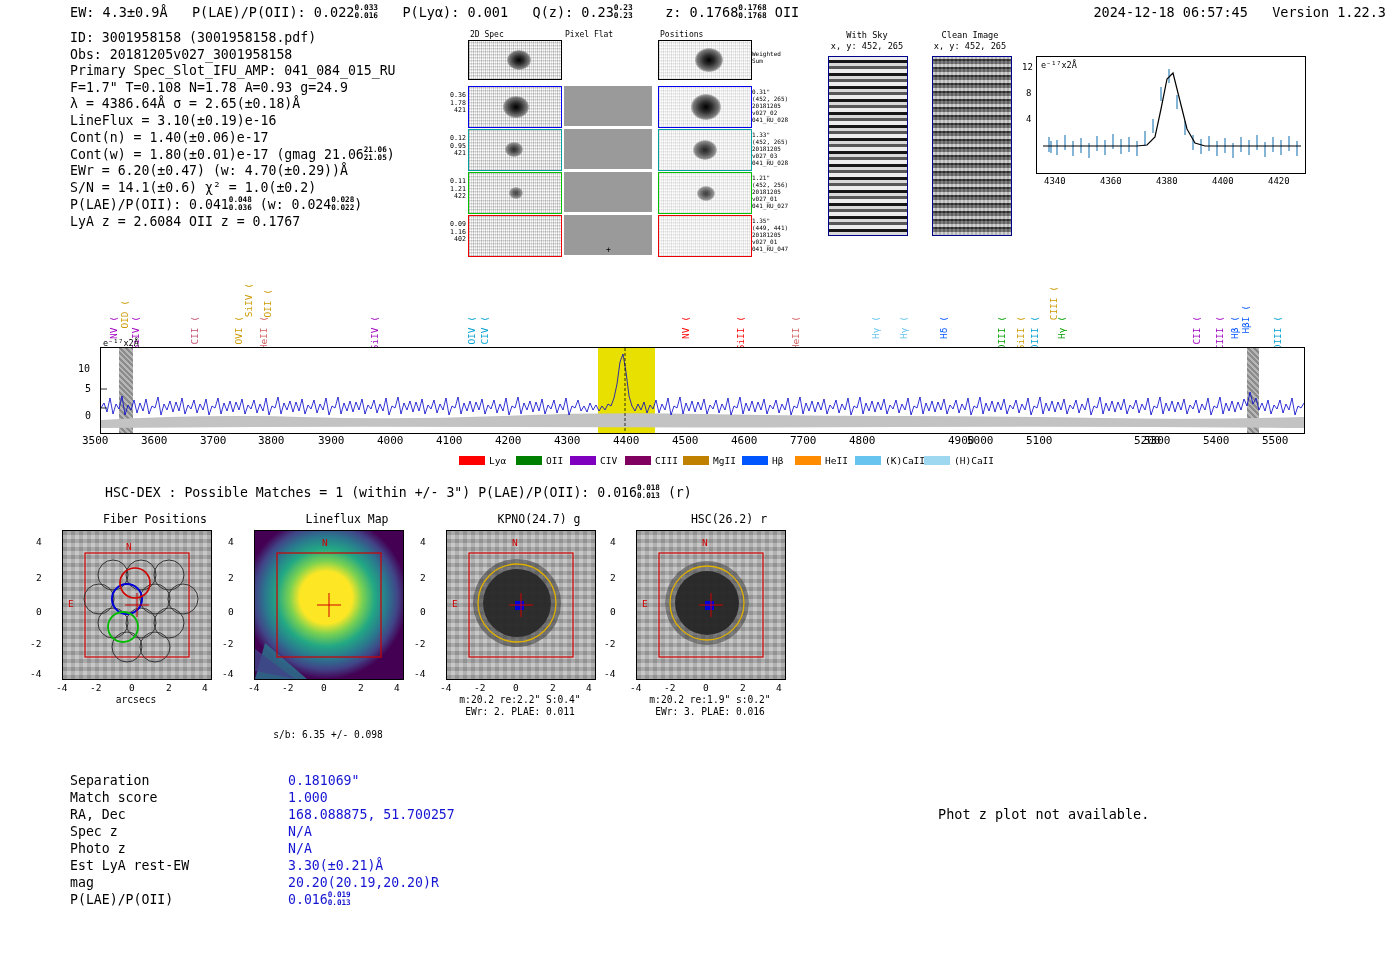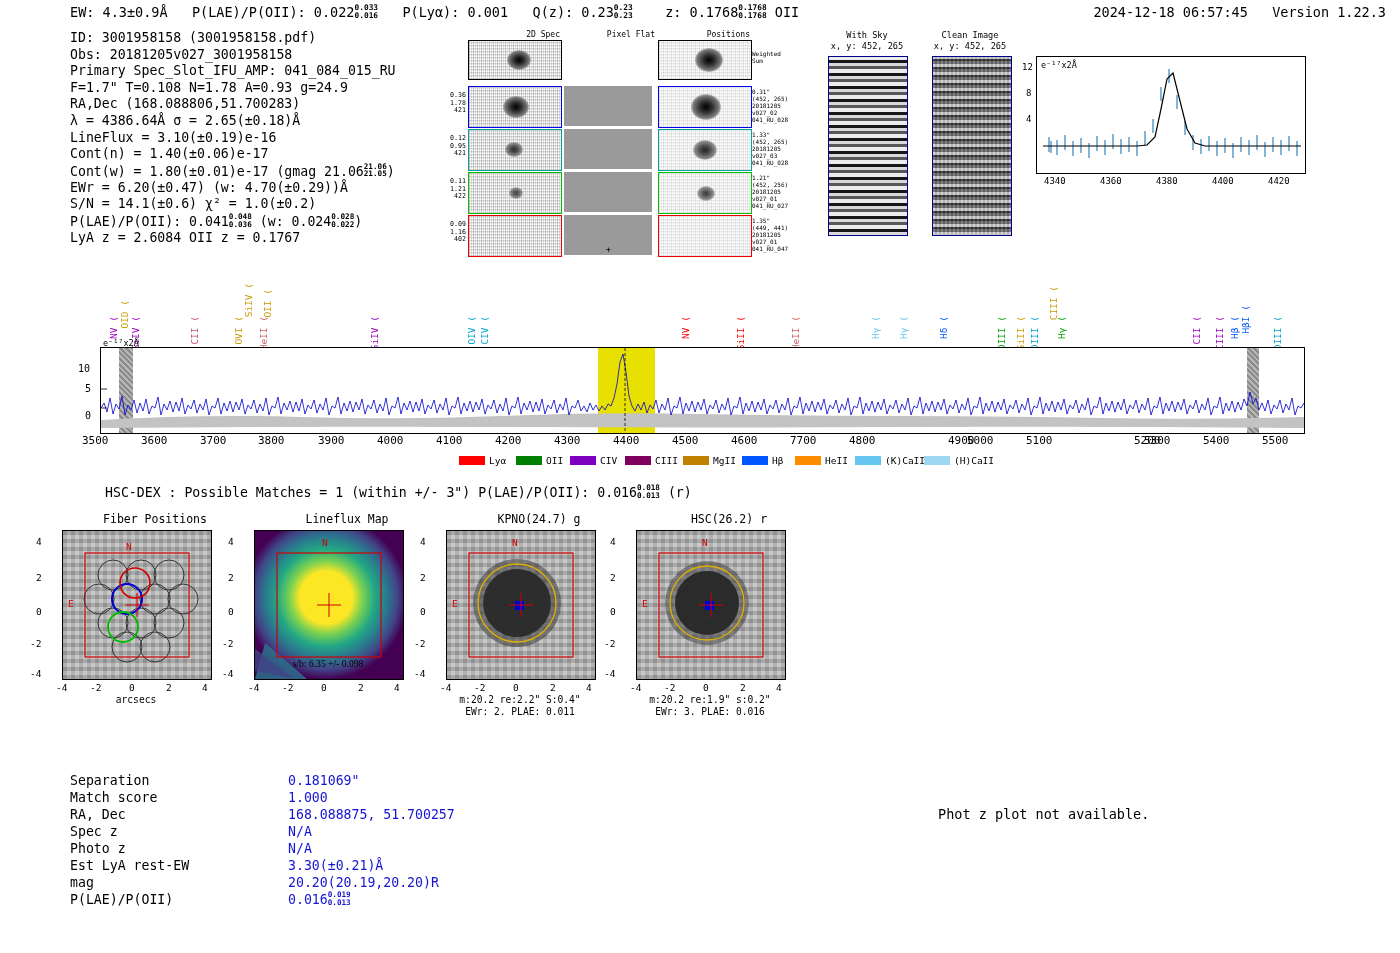--- a/index.html
+++ b/index.html
@@ -10,21 +10,21 @@
 
   
   #hdr{left:70px;top:4px;font-size:13.5px;white-space:nowrap;}
   #datestamp{right:14px;top:4px;font-size:13.5px;white-space:nowrap;}
 
   
   #info{left:70px;top:30px;font-size:13.2px;line-height:16.6px;white-space:nowrap;}
 
   
   #specpanel{left:460px;top:30px;width:300px;height:225px;}
-  .sp-title{position:absolute;font-size:8px;text-align:right;}
+  .sp-title{position:absolute;font-size:8px;text-align:left;}
   .noise{position:absolute;inset:0;
      background-image:
        repeating-linear-gradient(90deg, rgba(0,0,0,.18) 0 1px, rgba(255,255,255,.16) 1px 2px, rgba(0,0,0,.10) 2px 3px, rgba(255,255,255,.05) 3px 4px),
        repeating-linear-gradient(0deg, rgba(0,0,0,.16) 0 1px, rgba(255,255,255,.13) 1px 2px, rgba(0,0,0,.07) 2px 3px);
   }
   .blob{position:absolute;border-radius:50%;
      background:radial-gradient(ellipse at center, #000 0%, #2c2c2c 28%, #777 60%, rgba(160,160,160,0) 78%);}
   .rowlbl{position:absolute;font-size:6.6px;line-height:7.6px;text-align:right;}
   .rowlblR{position:absolute;font-size:6px;line-height:7px;text-align:left;}
 
@@ -87,21 +87,20 @@
 <div class="abs" id="datestamp">
   <span>2024-12-18 06:57:45</span>&nbsp;&nbsp;
   <span>Version 1.22.3</span>
 </div>
 
 <div class="abs" id="info">
   <div>ID: 3001958158 (3001958158.pdf)</div>
   <div>Obs: 20181205v027_3001958158</div>
   <div>Primary Spec_Slot_IFU_AMP: 041_084_015_RU</div>
   <div>F=1.7"  T=0.108  N=1.78  A=0.93  g=24.9</div>
-  <div>RA,Dec (168.088806,51.700283)</div>
   <div>λ = 4386.64Å  σ = 2.65(±0.18)Å</div>
   <div>LineFlux = 3.10(±0.19)e-16</div>
   <div>Cont(n) = 1.40(±0.06)e-17</div>
   <div>
     <span>Cont(w) = 1.80(±0.01)e-17 (gmag 21.06</span><span class="frac"><span>21.06</span><span>21.05</span></span><span>)</span>
   </div>
   <div>EWr = 6.20(±0.47) (w: 4.70(±0.29))Å</div>
   <div>S/N = 14.1(±0.6)  χ² = 1.0(±0.2)</div>
   <div>
     <span>P(LAE)/P(OII): 0.041</span><span class="frac"><span>0.048</span><span>0.036</span></span>
@@ -493,21 +492,21 @@
 <div class="axlab" style="left:228px;top:572px;">2</div>
 <div class="axlab" style="left:228px;top:606px;">0</div>
 <div class="axlab" style="left:222px;top:638px;">-2</div>
 <div class="axlab" style="left:222px;top:668px;">-4</div>
 <div class="axlab" style="left:248px;top:682px;">-4</div>
 <div class="axlab" style="left:282px;top:682px;">-2</div>
 <div class="axlab" style="left:321px;top:682px;">0</div>
 <div class="axlab" style="left:358px;top:682px;">2</div>
 <div class="axlab" style="left:394px;top:682px;">4</div>
 <div class="axlab" style="left:322px;top:537px;color:#d00000;">N</div>
-<div class="cap" style="left:254px;top:658px;width:148px;font-family:Liberation Serif, serif;">s/b: 6.35 +/- 0.098</div>
+<div class="cap" style="left:254px;top:729px;width:148px;">s/b: 6.35 +/- 0.098</div>
 
 <div class="panel-title" style="left:446px;top:512px;width:186px;">KPNO(24.7) g</div>
 <div class="cut" style="left:446px;top:530px;width:148px;height:148px;">
   <div class="grain"></div>
   <svg width="148" height="148" viewBox="0 0 148 148" style="position:absolute;left:0;top:0;">
     <circle cx="70" cy="72" r="34" fill="#111" opacity=".92"></circle>
     <circle cx="70" cy="72" r="44" fill="#3a3a3a" opacity=".55"></circle>
     <circle cx="70" cy="72" r="39" fill="none" stroke="#e0b000" stroke-width="1.3"></circle>
     <rect x="22" y="22" width="104" height="104" fill="none" stroke="#d00000" stroke-width="1.2"></rect>
     <rect x="68" y="70" width="9" height="9" fill="#0000dd"></rect>

